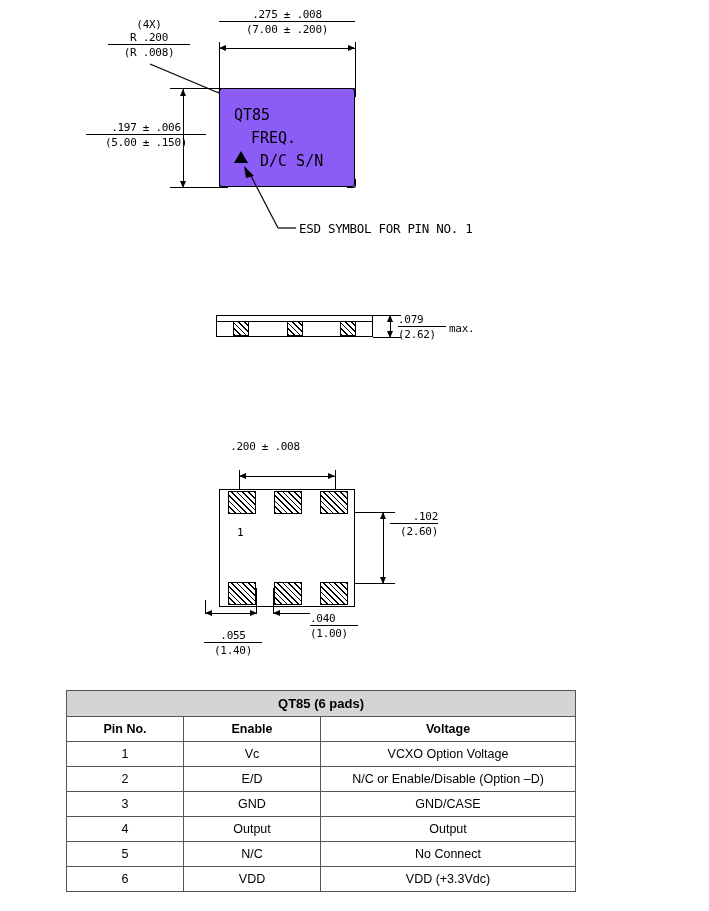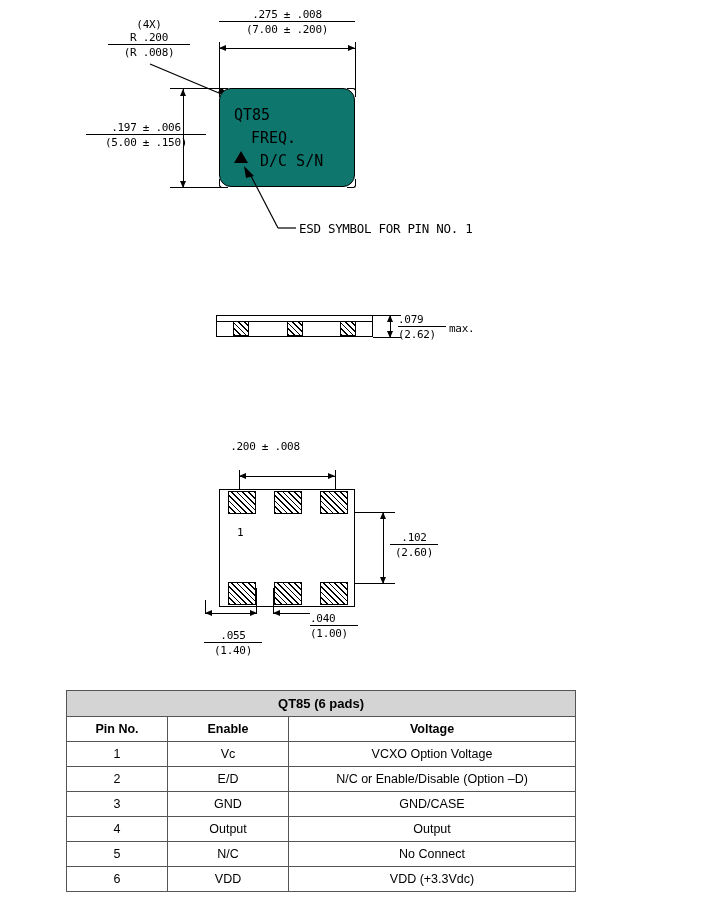--- a/index.html
+++ b/index.html
@@ -51,23 +51,23 @@
   .arr-r { border-top: 3px solid transparent; border-bottom: 3px solid transparent; border-left: 7px solid #000; }
   .arr-u { border-left: 3px solid transparent; border-right: 3px solid transparent; border-bottom: 7px solid #000; }
   .arr-d { border-left: 3px solid transparent; border-right: 3px solid transparent; border-top: 7px solid #000; }
 
   
   #topview-body {
     position: absolute;
     left: 219px; top: 88px;
     width: 136px; height: 99px;
     border: 1.5px solid #000;
-    border-radius: 12px;
-    box-sizing: border-box;
-    background: #0f766e;
+    border-radius: 3px;
+    box-sizing: border-box;
+    background: #8b5cf6;
   }
   .corner-notch {
     position: absolute;
     width: 9px; height: 9px;
     border: 1.5px solid #000;
     box-sizing: border-box;
   }
   .marking {
     position: absolute;
     font-family: "DejaVu Sans Mono", monospace;
@@ -112,21 +112,21 @@
   
   #pin-table {
     position: absolute;
     left: 66px; top: 690px;
     width: 510px;
     border-collapse: collapse;
     font-size: 12.5px;
   }
   #pin-table td, #pin-table th {
     border: 1px solid #555;
-    padding: 5px 0;
+    padding: 5px 8px;
     text-align: center;
     font-weight: normal;
   }
   #pin-table .title-row td {
     background: #d4d4d4;
     font-weight: bold;
     font-size: 13px;
   }
   #pin-table .head-row td {
     font-weight: bold;
@@ -230,21 +230,21 @@
   <div class="pad-hatch" style="left:54px; bottom:1px; width:28px; height:23px;"></div>
   <div class="pad-hatch" style="left:100px; bottom:1px; width:28px; height:23px;"></div>
   <div class="abs plain" style="left:17px; top:36px;">1</div>
 </div>
 
 <div class="hline" style="left:355px; top:512px; width:40px;"></div>
 <div class="hline" style="left:355px; top:583px; width:40px;"></div>
 <div class="vline" style="left:383px; top:512px; height:71px;"></div>
 <div class="arr arr-u" style="left:380px; top:512px;"></div>
 <div class="arr arr-d" style="left:380px; top:577px;"></div>
-<div class="abs dimtext" style="left:390px; top:531px; width:48px; text-align:center;">
+<div class="abs dimtext" style="left:390px; top:510px; width:48px; text-align:right;">
   <span>.102</span>
   <span class="under">(2.60)</span>
 </div>
 
 <div class="abs dimtext" style="left:310px; top:612px; width:48px; text-align:left;">
   <span>.040</span>
   <span class="under">(1.00)</span>
 </div>
 <div class="hline" style="left:273px; top:613px; width:37px;"></div>
 <div class="vline" style="left:273px; top:588px; height:26px;"></div>

